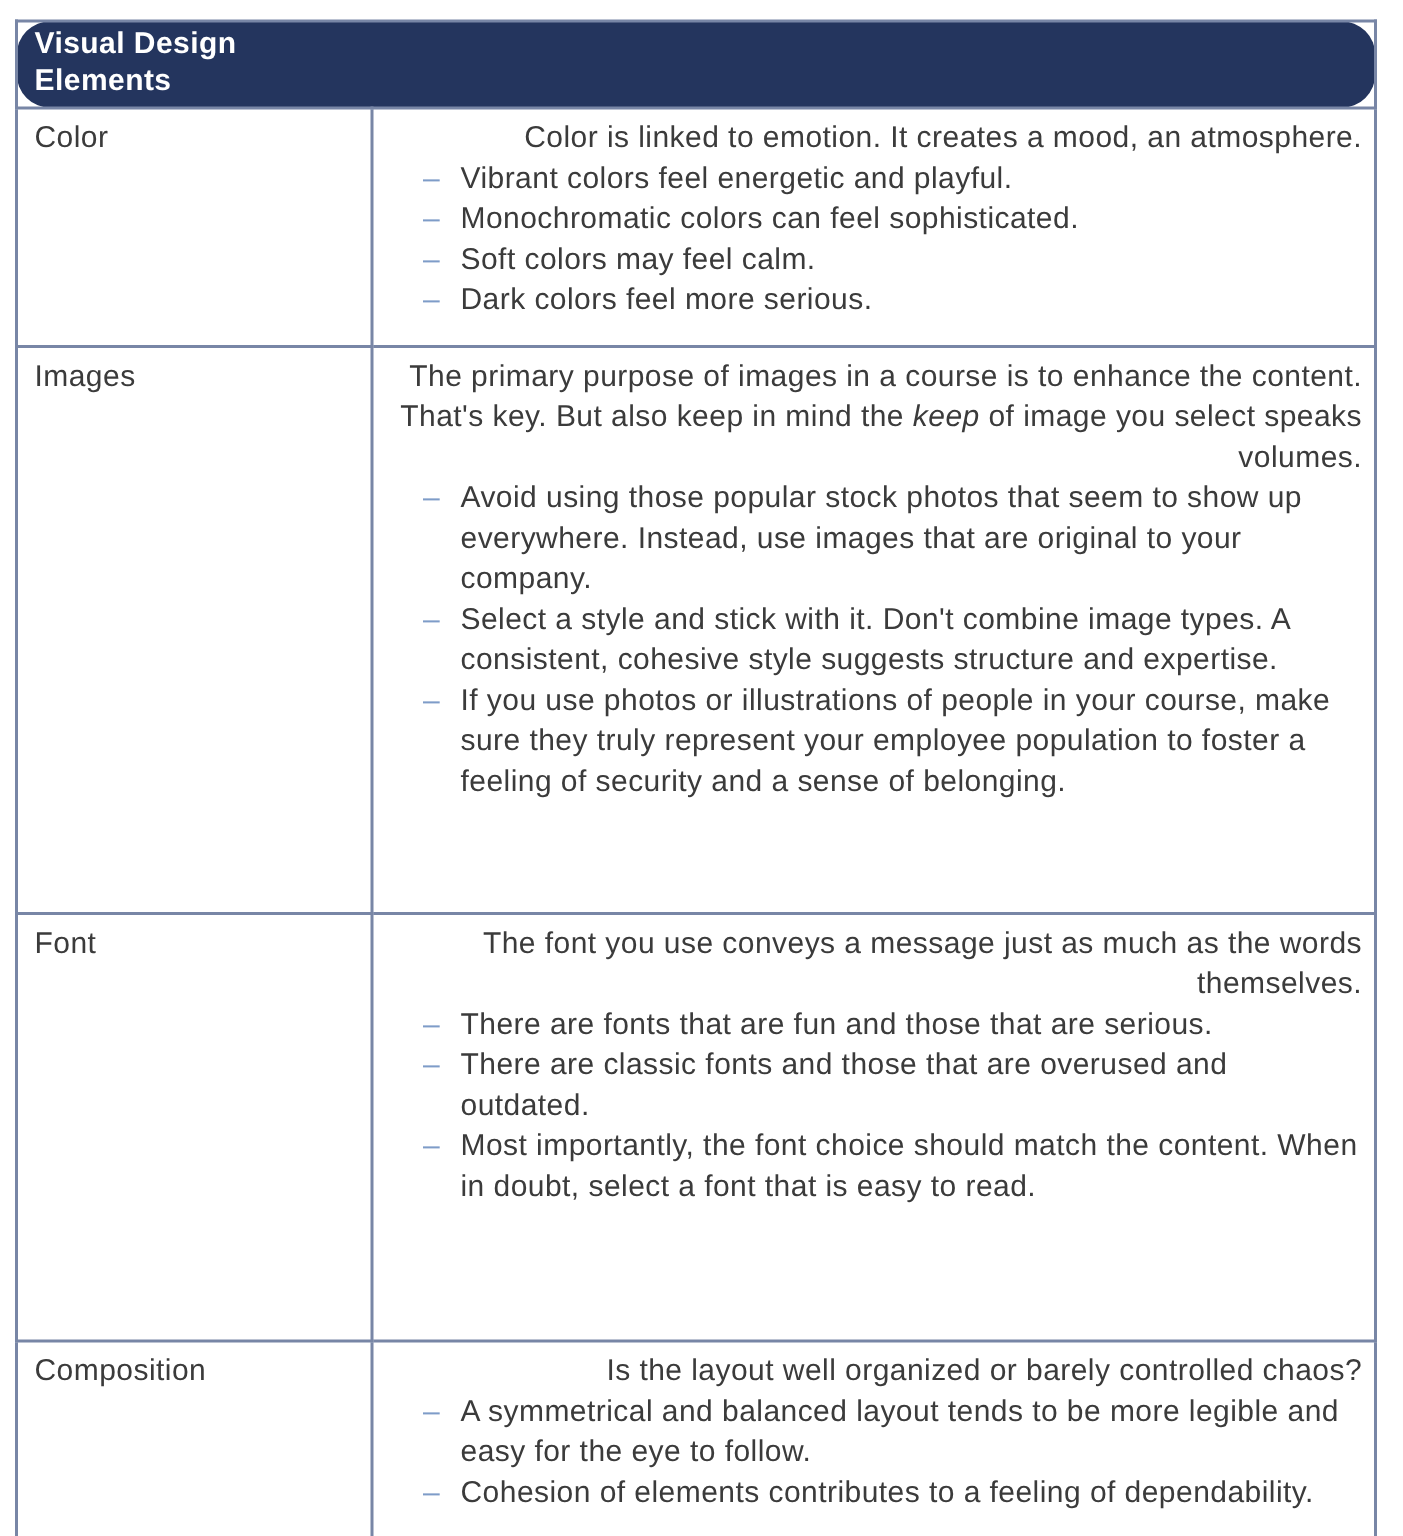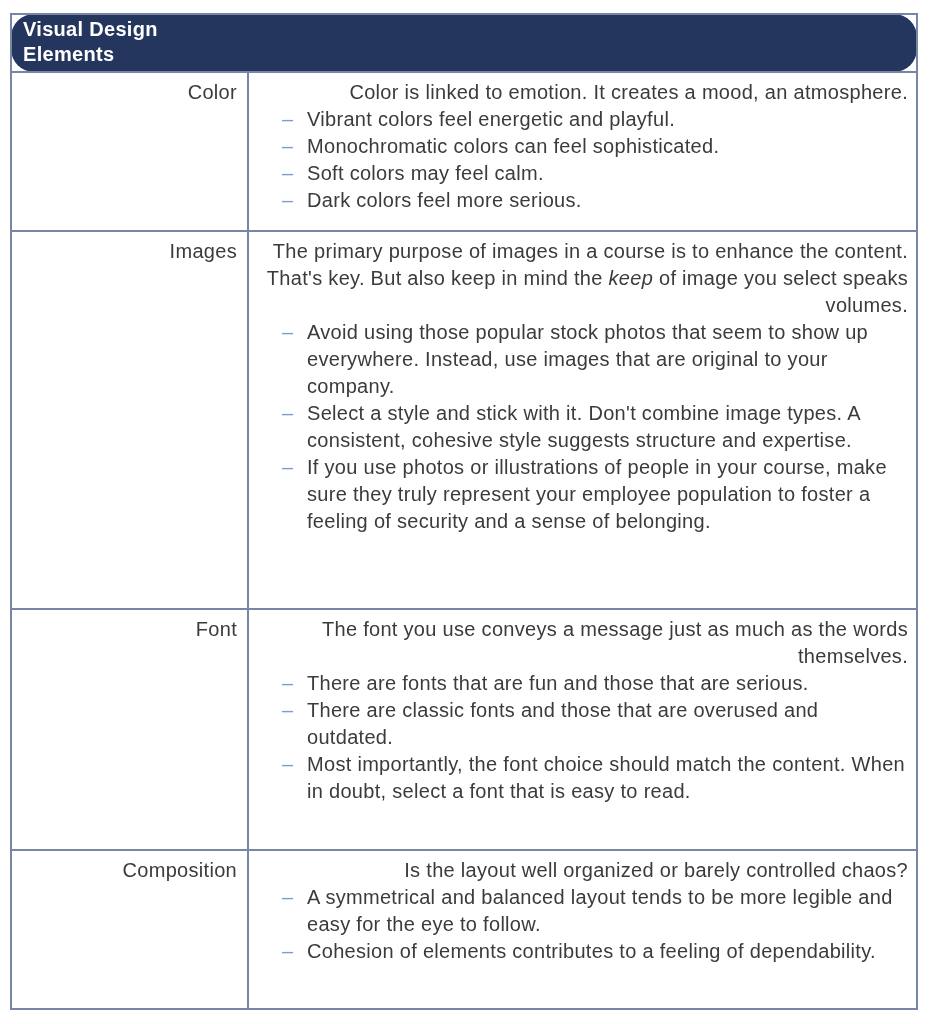--- a/index.html
+++ b/index.html
@@ -50,21 +50,20 @@
     padding: 2px 10px 4px 11px;
     white-space: pre-line;
     border-radius: 23px;
   }
   td.label-cell {
     padding: 6px 10px 6px 11px;
     font-size: 20px;
     line-height: 27px;
     letter-spacing: 0.3px;
     color: var(--body-text);
-    text-align: right;
   }
   td.content-cell {
     padding: 6px 8px 16px 10px;
     font-size: 20px;
     line-height: 27px;
     letter-spacing: 0.3px;
     color: var(--body-text);
   }
   .para { margin: 0; text-align: right; }
   .para em { font-style: italic; }
@@ -128,21 +127,21 @@
             <div class="bullet">
               <span class="dash">–</span>
               <span class="bullet-text"><span>Select a style and stick with it. Don't combine image types. A consistent, cohesive style suggests structure and expertise.</span></span>
             </div>
             <div class="bullet">
               <span class="dash">–</span>
               <span class="bullet-text"><span>If you use photos or illustrations of people in your course, make sure they truly represent your employee population to foster a feeling of security and a sense of belonging.</span></span>
             </div>
           </td>
         </tr>
-        <tr style="height: 241px;">
+        <tr style="height: 285px;">
           <td class="label-cell">Font</td>
           <td class="content-cell">
             <div class="para"><span>The font you use conveys a message just as much as the words themselves.</span></div>
             <div class="bullet">
               <span class="dash">–</span>
               <span class="bullet-text"><span>There are fonts that are fun and those that are serious.</span></span>
             </div>
             <div class="bullet">
               <span class="dash">–</span>
               <span class="bullet-text"><span>There are classic fonts and those that are overused and outdated.</span></span>

